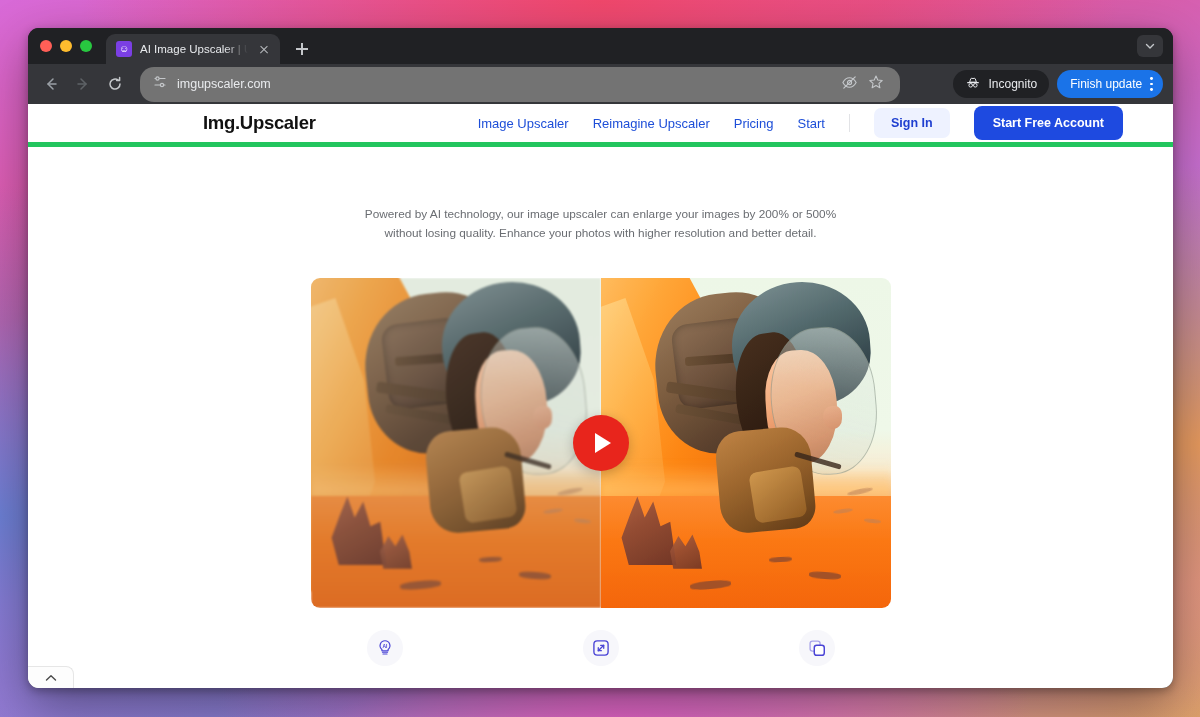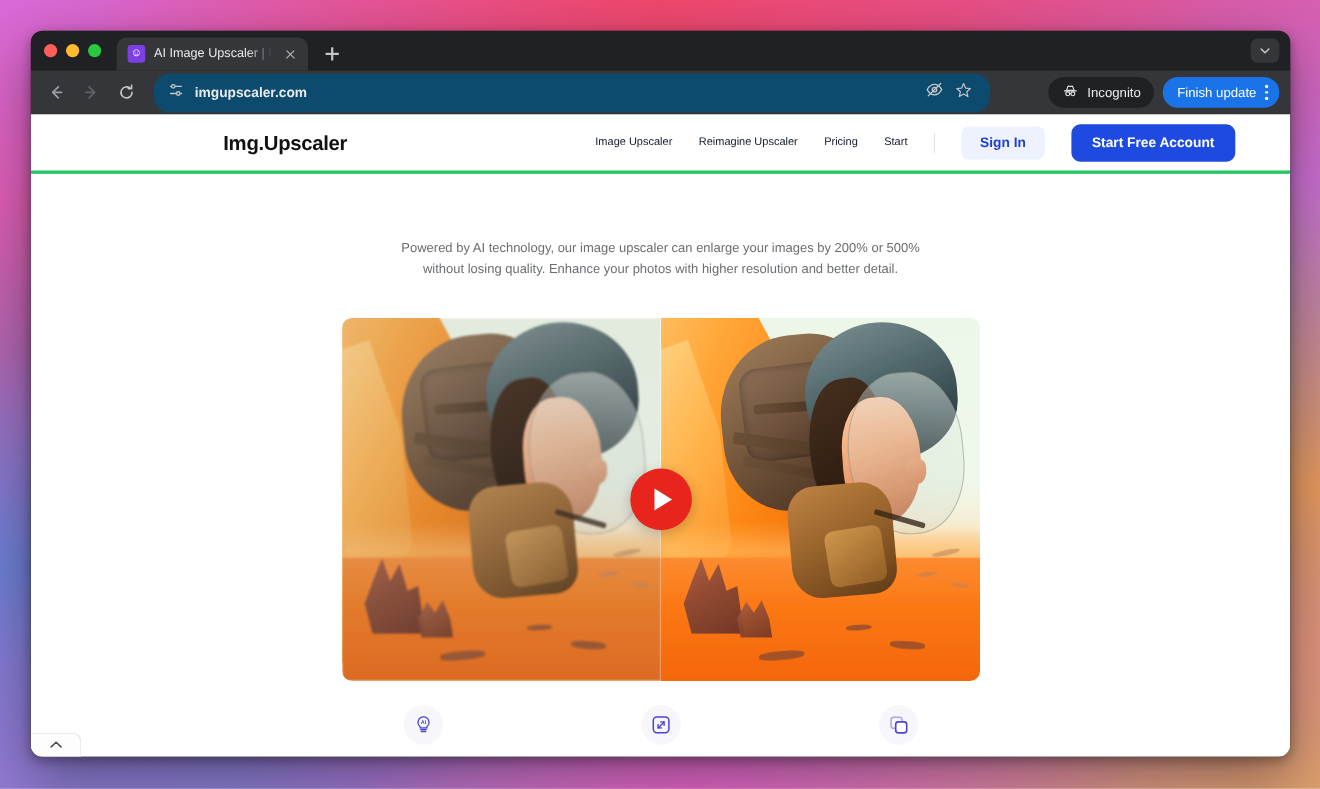--- a/index.html
+++ b/index.html
@@ -100,24 +100,23 @@
     flex: 0 0 40px;
   }
   .navbtn {
     width: 30px; height: 30px; border-radius: 50%;
     display: flex; align-items: center; justify-content: center;
     color: #9aa0a6;
   }
   .navbtn.disabled { opacity: .55; }
   .omnibox {
     flex: 1; height: 35px; margin-left: 8px; margin-right: 8px;
-    background: #0c4a6e; border-radius: 14px;
+    background: #737373; border-radius: 14px;
     display: flex; align-items: center; gap: 9px; padding: 0 12px;
     max-width: 760px;
-    font-weight: bold;
   }
   .omni-url { font-size: 12.5px; color: #e8eaed; }
   .omni-actions {
     margin-left: auto; display: flex; align-items: center; gap: 10px;
     padding-right: 4px;
   }
   .tool-right { margin-left: auto; display: flex; align-items: center; gap: 8px; }
   .incognito-pill {
     height: 28px; border-radius: 14px; background: #202124;
     display: flex; align-items: center; gap: 7px; padding: 0 12px;
@@ -131,31 +130,31 @@
   .kebab { display: flex; flex-direction: column; gap: 2.5px; align-items: center; }
   .kebab i { width: 2.8px; height: 2.8px; border-radius: 50%; background: #fff; display: block; }
 
   
   .viewport {
     flex: 1; background: #ffffff; position: relative; overflow: hidden;
   }
 
   
   .site-header {
-    height: 54px; background: #fff;
-    border-bottom: 3px solid #22c55e;
+    height: 43px; background: #fff;
+    border-bottom: 5px solid #22c55e;
     display: flex; align-items: center;
     padding: 0 50px 0 0;
   }
   .brand {
     font-size: 18.5px; font-weight: 700; color: #111;
     letter-spacing: -0.3px; margin-left: 175px;
   }
   .navlinks { margin-left: auto; display: flex; align-items: center; gap: 24px; }
-  .navlink { font-size: 10px; color: #0f172a; }
+  .navlink { font-size: 13px; color: #1d4ed8; }
   .nav-sep { width: 1px; height: 18px; background: #e2e3e6; }
   .btn-signin {
     font-size: 12.5px; font-weight: 600; color: #1f3fd0;
     background: #eef2ff; border-radius: 7px;
     padding: 8px 17px;
   }
   .btn-cta {
     font-size: 12.5px; font-weight: 700; color: #fff;
     background: #1e4ae0; border-radius: 8px;
     padding: 10px 19px;

